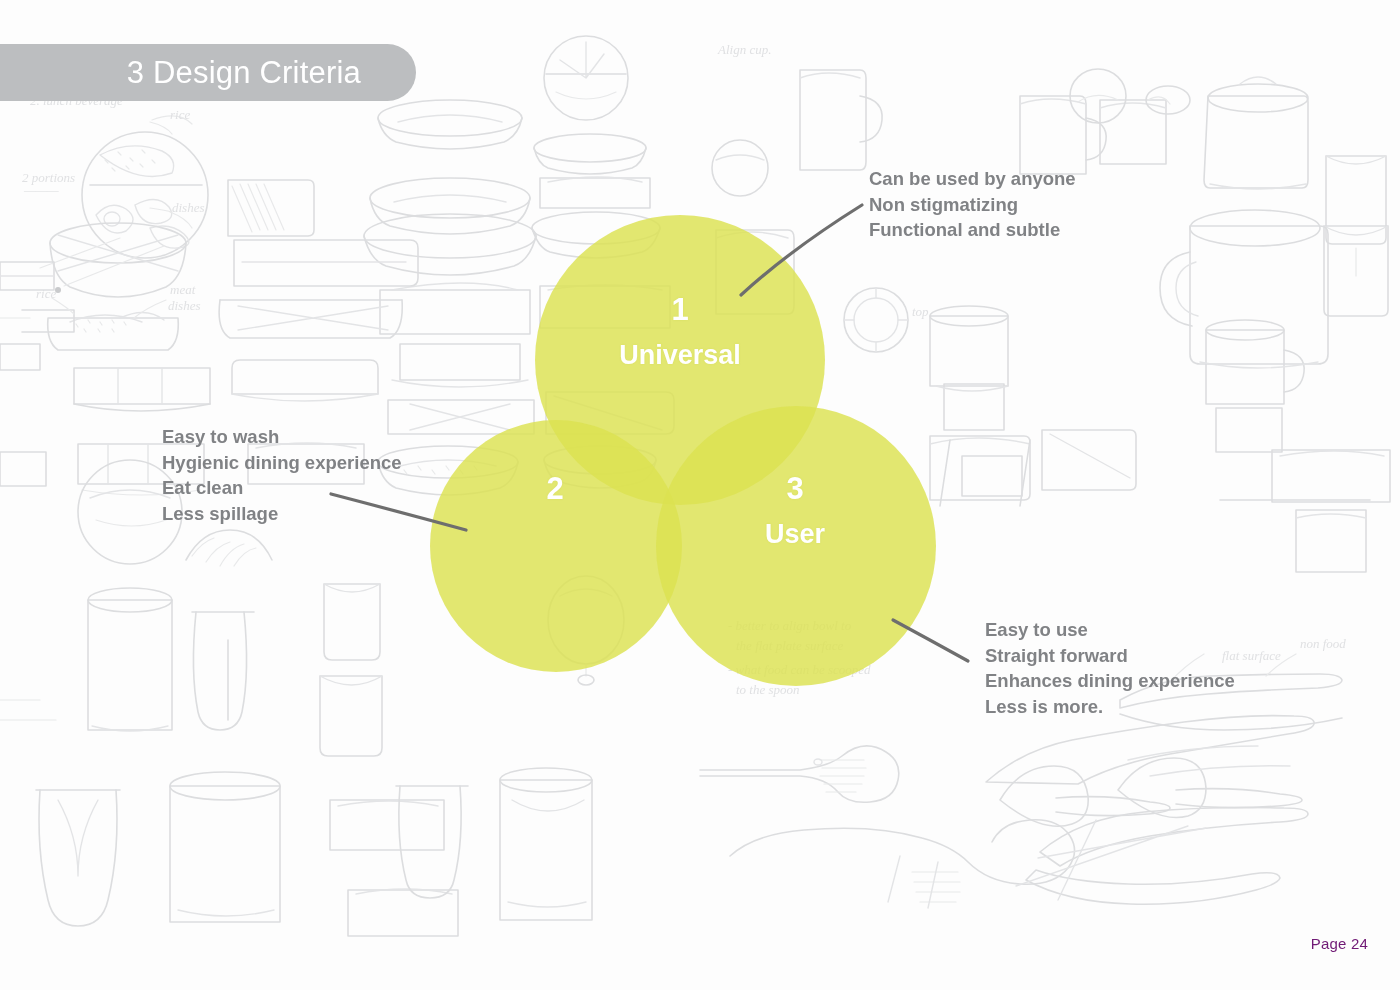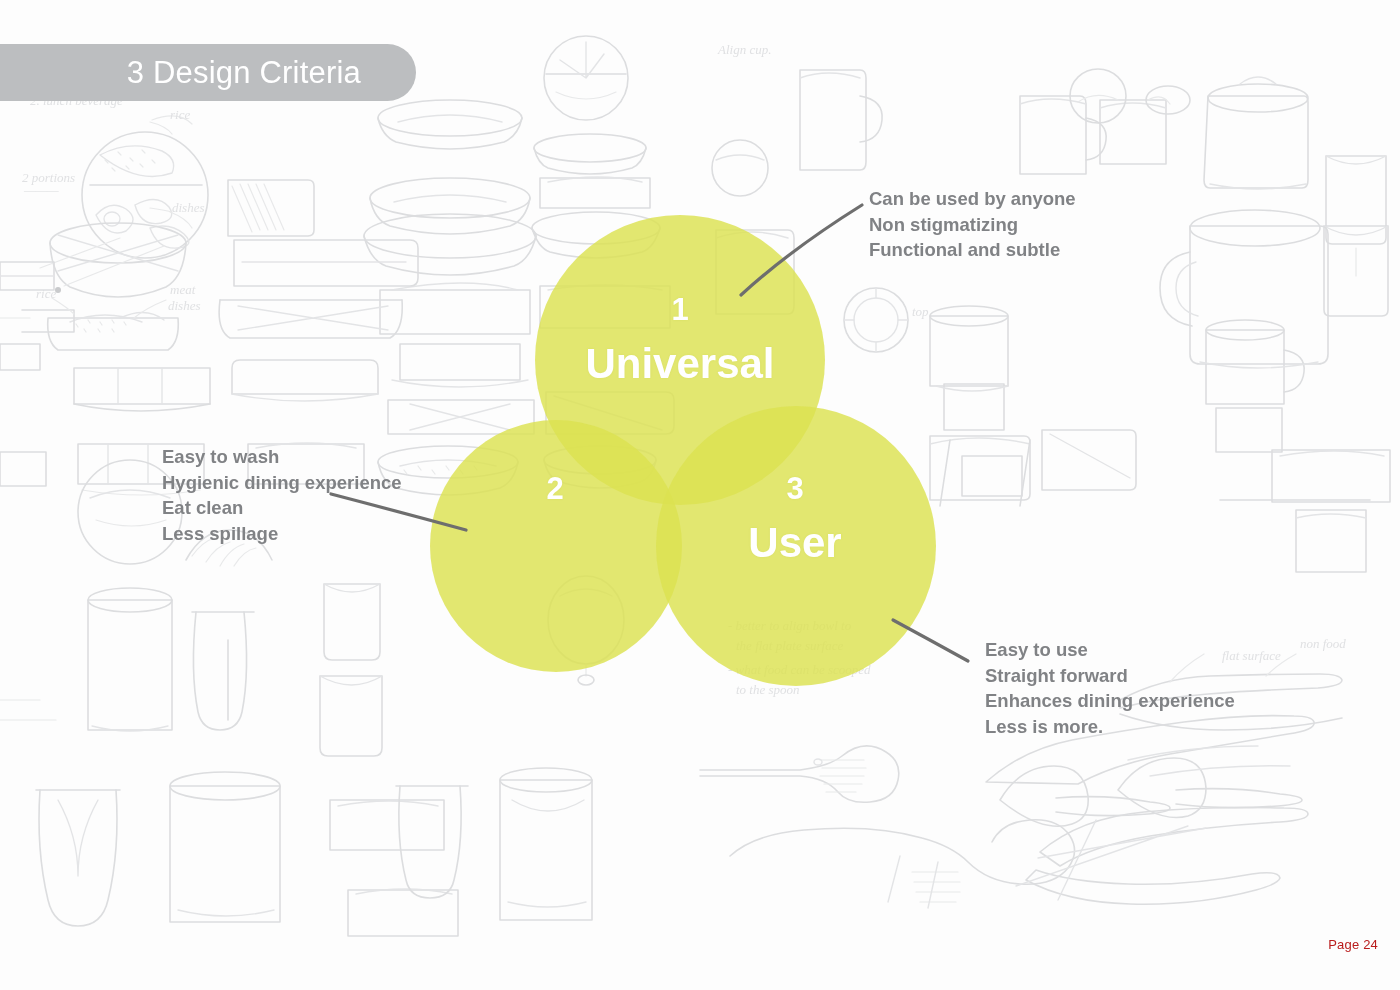--- a/index.html
+++ b/index.html
@@ -70,50 +70,49 @@
     text-shadow: 0 0 2px rgba(190,200,60,.25);
   }
   .venn-num {
     display: block;
     font-size: 31px;
     font-weight: bold;
     margin-bottom: 2px;
   }
   .venn-name {
     display: block;
-    font-size: 42px;
+    font-size: 27px;
     font-weight: bold;
     margin-top: 12px;
   }
 
   #label-1 { left: 575px; top: 293px; width: 210px; }
   #label-2 { left: 455px; top: 472px; width: 200px; }
   #label-3 { left: 695px; top: 472px; width: 200px; }
 
   
   .annotation {
     position: absolute;
     color: #808285;
     font-size: 18.5px;
     font-weight: bold;
     line-height: 1.39;
     white-space: nowrap;
-    margin-top: 20px;
   }
   #anno-universal { left: 869px; top: 166px; }
   #anno-hygiene   { left: 162px; top: 424px; }
   #anno-friendly  { left: 985px; top: 617px; }
 
   
   #page-number {
     position: absolute;
-    right: 22px;
+    right: 32px;
     bottom: 38px;
-    color: #b91c1c;
-    font-size: 13px;
+    color: #701a75;
+    font-size: 15px;
     font-weight: 400;
     letter-spacing: .2px;
   }
 </style>
 </head>
 <body>
 
 <div id="slide">
 
   <svg id="sketch-layer" viewBox="0 0 1400 990" xmlns="http://www.w3.org/2000/svg">

